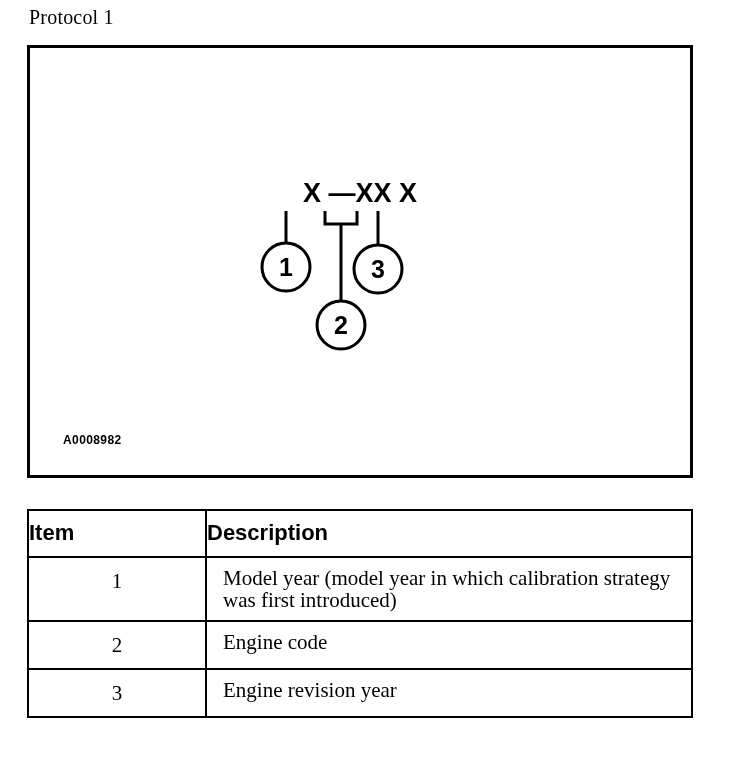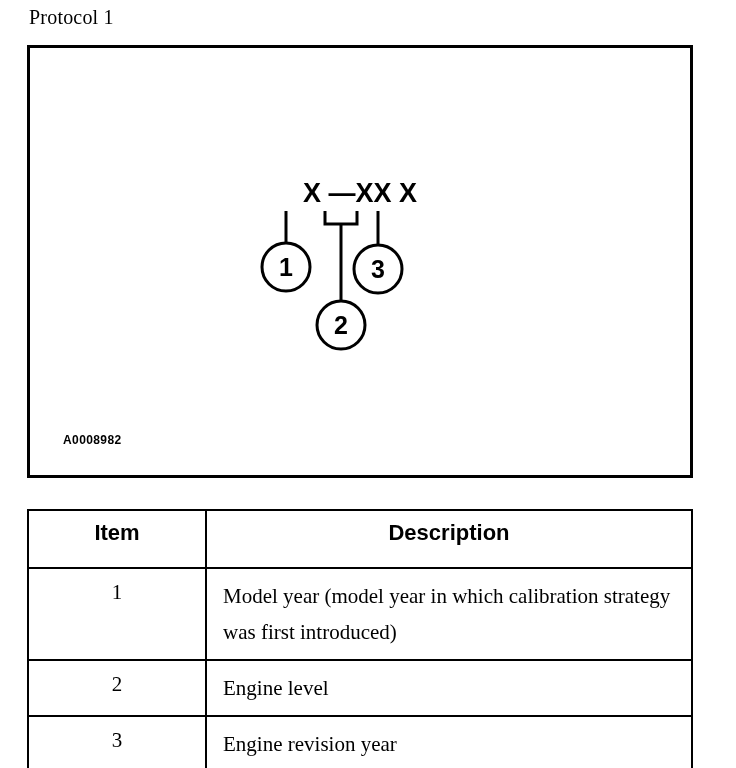--- a/index.html
+++ b/index.html
@@ -102,43 +102,43 @@
   }
   #item-table td, #item-table th {
     border: 2px solid #000000;
     padding: 0;
     vertical-align: top;
   }
   #item-table thead th {
     font-family: "Liberation Sans", sans-serif;
     font-weight: bold;
     font-size: 22px;
-    text-align: center;
+    text-align: left;
     height: 44px;
     line-height: 44px;
-    padding: 0 0 12px 0;
+    padding: 0 0 1px 0;
     vertical-align: middle;
   }
   .col-item { width: 178px; }
   .col-desc { width: auto; }
 
   #item-table tbody td.cell-item {
     font-family: "Liberation Serif", serif;
     font-size: 21px;
     text-align: center;
     padding-top: 9px;
     padding-bottom: 9px;
     line-height: 28px;
   }
   #item-table tbody td.cell-desc {
     font-family: "Liberation Serif", serif;
     font-size: 21px;
     text-align: left;
     padding: 9px 10px 9px 16px;
-    line-height: 36px;
+    line-height: 22px;
   }
 </style>
 </head>
 <body>
 
 <div id="page-title">Protocol 1</div>
 
 <div id="figure-frame">
 
   <div id="diagram">
@@ -179,20 +179,20 @@
       <th>Description</th>
     </tr>
   </thead>
   <tbody>
     <tr>
       <td class="cell-item">1</td>
       <td class="cell-desc">Model year (model year in which calibration strategy was first introduced)</td>
     </tr>
     <tr>
       <td class="cell-item">2</td>
-      <td class="cell-desc">Engine level</td>
+      <td class="cell-desc">Engine code</td>
     </tr>
     <tr>
       <td class="cell-item">3</td>
       <td class="cell-desc">Engine revision year</td>
     </tr>
   </tbody>
 </table>
 
 </body></html>

